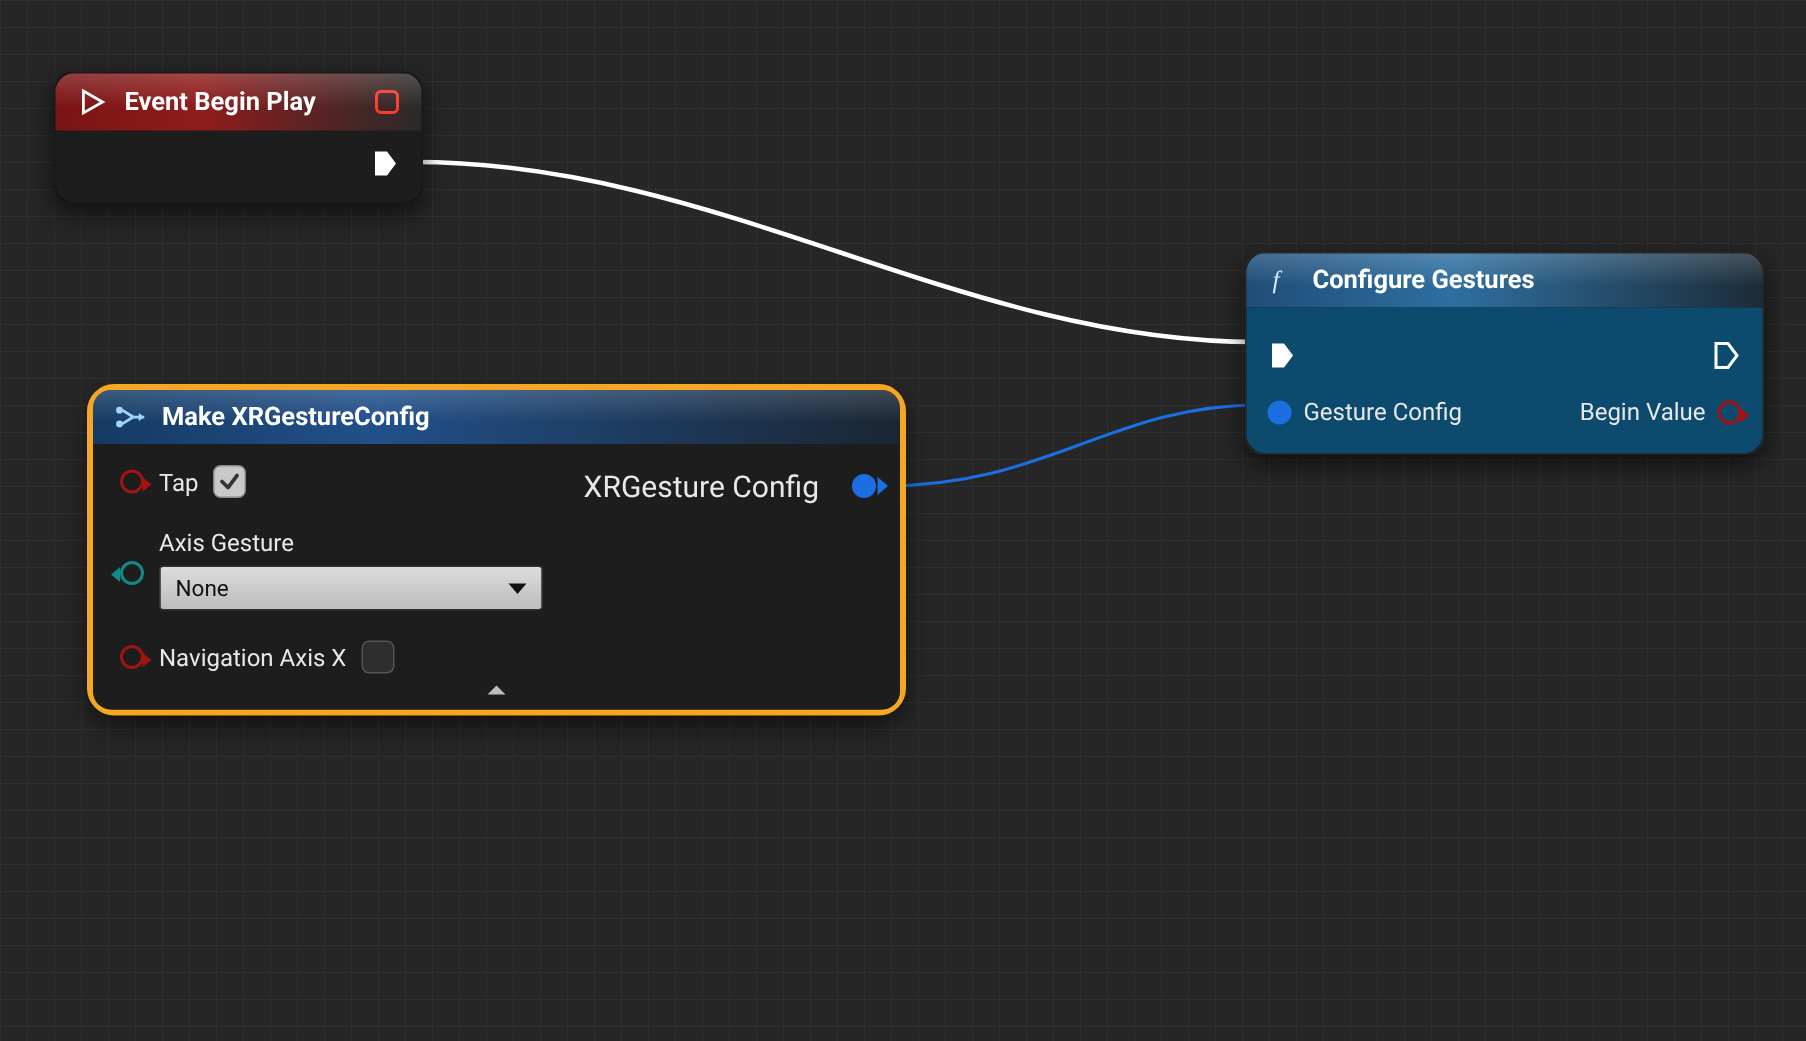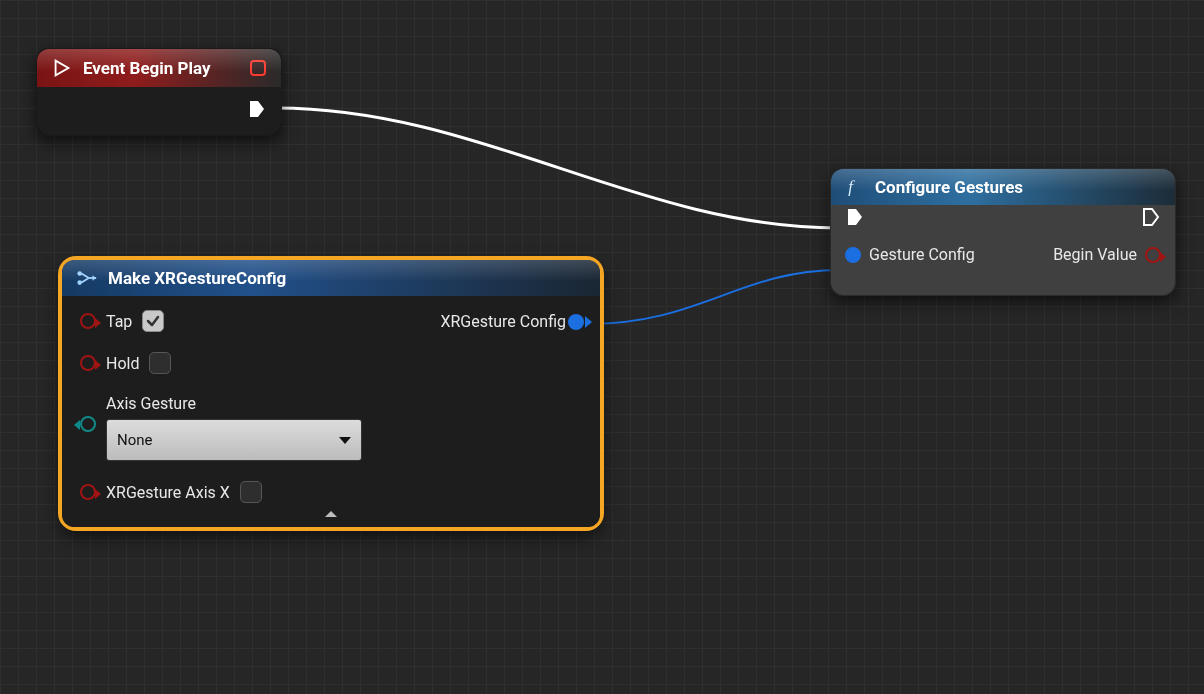--- a/index.html
+++ b/index.html
@@ -80,23 +80,23 @@
     position:relative;
   }
   .fn-header::after{
     content:""; position:absolute; inset:0;
     border-radius:12px 12px 0 0;
     background: linear-gradient(rgba(255,255,255,0.18), rgba(255,255,255,0) 60%);
     pointer-events:none;
   }
   .fn-title { font-weight:700; font-size:17px; color:#fff; }
   .fn-body {
-    background: #404040;
+    background: #0c4a6e;
     border-radius: 0 0 12px 12px;
-    padding: 2px 14px 18px;
+    padding: 22px 14px 18px;
     position: relative;
     min-height: 90px;
   }
   .pin-label { white-space:nowrap; }
 
   
   .make-node {
     left: 62px; top: 260px;
     width: 538px;
     border-radius: 14px;
@@ -150,36 +150,36 @@
     width: 22px; height: 22px; border-radius: 5px;
     background: #c9c9c9;
     border:1px solid #888;
     display:flex; align-items:center; justify-content:center;
     cursor:pointer;
   }
   .checkbox.dark { background:#2e2e2e; border:1px solid #555;}
   .checkbox svg { display:block; }
 
   .dropdown {
-    width: 256px; height: 42px;
+    width: 256px; height: 30px;
     background: linear-gradient(#dcdcdc,#bcbcbc);
     border:1px solid #333; border-radius:3px;
     display:flex; align-items:center; justify-content:space-between;
     padding: 0 10px; color:#111; font-size:15px;
     cursor:pointer;
   }
   .dropdown .caret {
     border-left:6px solid transparent; border-right:6px solid transparent; border-top:7px solid #111;
   }
 
   .axis-block { display:flex; flex-direction:column; gap:6px; }
 
   .output-col {
     position:absolute; top: 16px; right: 16px;
-    display:flex; align-items:center; gap:2px; font-size:16px; color:#e8e8e8;
+    display:flex; align-items:center; gap:22px; font-size:20px; color:#e8e8e8;
   }
   .output-pin {
     width:16px; height:16px; border-radius:50%;
     background:#1b6fe0;
     position:relative;
   }
   .output-pin::after{
     content:""; position:absolute; right:-8px; top:2px;
     border-left:7px solid #1b6fe0; border-top:6px solid transparent; border-bottom:6px solid transparent;
   }
@@ -292,40 +292,35 @@
       <div class="input-row">
         <span class="pin-circle pin-red pin-dot-arrow" style="color:#a01414"></span>
         <span class="lbl">Tap</span>
         <span class="checkbox">
           <svg width="16" height="16" viewBox="0 0 16 16">
               <path d="M3 8 L7 12 L13 4" stroke="#333" stroke-width="2.5" fill="none" stroke-linecap="round" stroke-linejoin="round"></path>
             </svg>
         </span>
       </div>
 
-      <div class="input-row">
-        <span class="pin-circle pin-red pin-dot-arrow" style="color:#a01414"></span>
-        <span class="lbl">Hold</span>
-        <span class="checkbox dark"></span>
-      </div>
 
       <div class="input-row" style="align-items:flex-start">
         <span class="pin-circle pin-teal pin-teal-left-arrow" style="margin-top:22px"></span>
         <div class="axis-block">
           <span class="lbl">Axis Gesture</span>
           <div class="dropdown">
             <span>None</span>
             <span class="caret"></span>
           </div>
         </div>
       </div>
 
       <div class="input-row">
         <span class="pin-circle pin-red pin-dot-arrow" style="color:#a01414"></span>
-        <span class="lbl">XRGesture Axis X</span>
+        <span class="lbl">Navigation Axis X</span>
         <span class="checkbox dark"></span>
       </div>
 
 
     </div>
 
     <span class="expand-arrow">
       <svg width="16" height="10" viewBox="0 0 16 10">
           <path d="M2 8 L8 2 L14 8" fill="#bdbdbd"></path>
         </svg>

